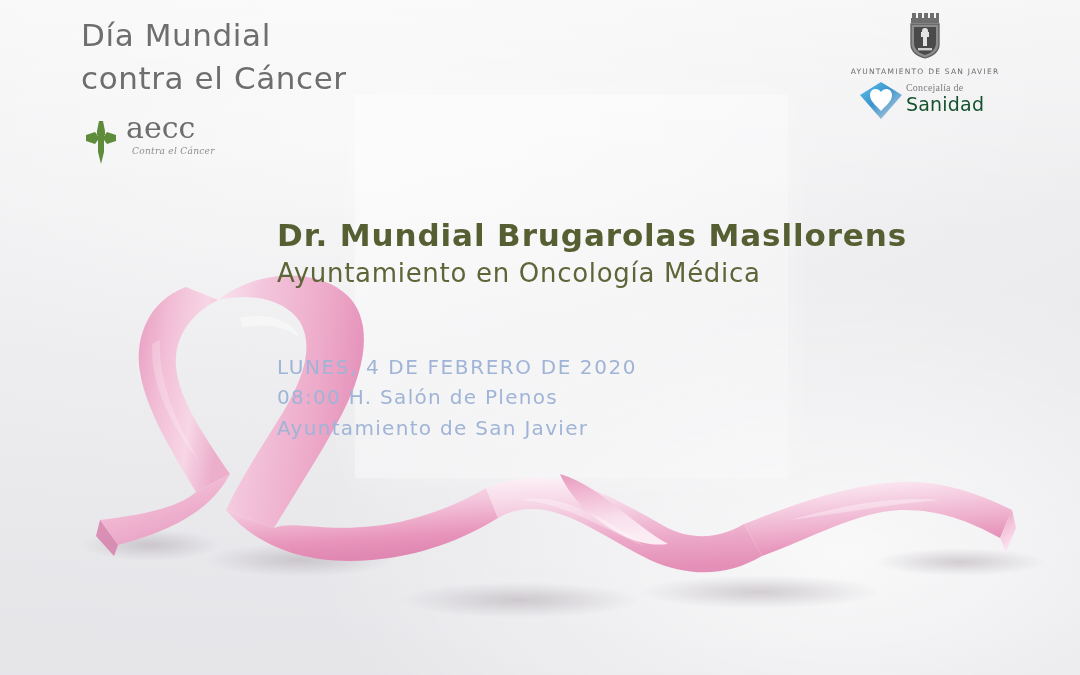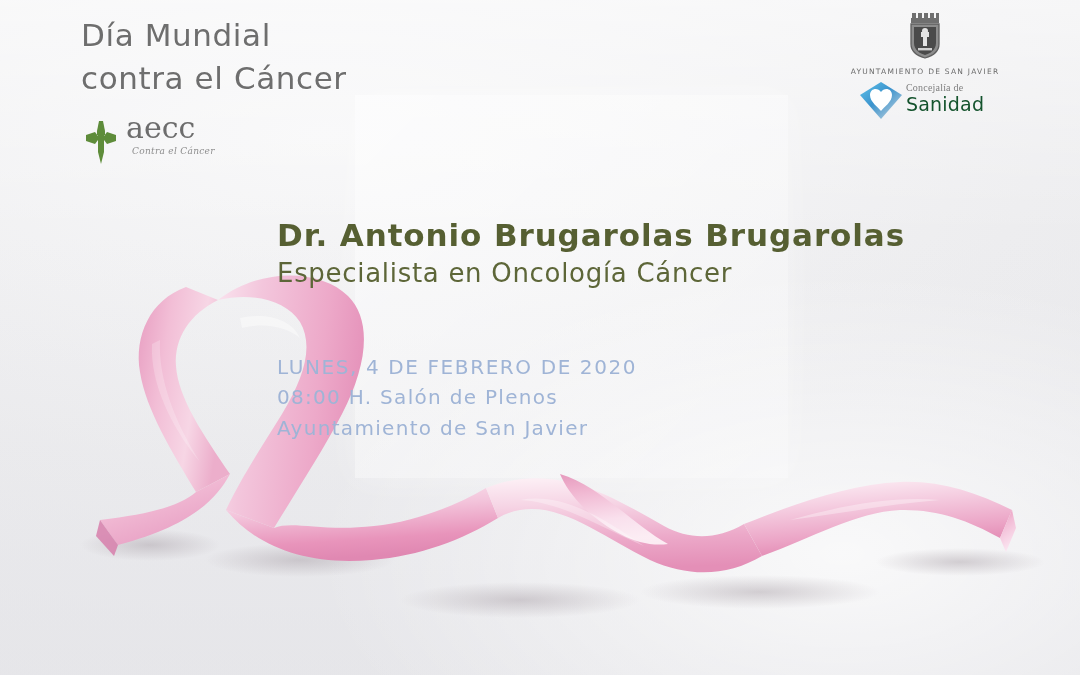--- a/index.html
+++ b/index.html
@@ -271,22 +271,22 @@
 
         <path d="M23 12 C20 7 12 8 12 15 C12 22 20 27 23 31
                  C26 27 34 22 34 15 C34 8 26 7 23 12 Z" fill="#ffffff"></path>
       </svg>
     </span>
     <span class="h-top">Concejalía de</span>
     <span class="h-main">Sanidad</span>
   </div>
 
   <div class="speaker">
-    <div class="name">Dr. Antonio Brugarolas Brugarolas</div>
-    <div class="role">Especialista en Oncología Cáncer</div>
+    <div class="name">Dr. Mundial Brugarolas Masllorens</div>
+    <div class="role">Ayuntamiento en Oncología Médica</div>
   </div>
 
   <div class="details">
     <div class="d1">LUNES, 4 DE FEBRERO DE 2020</div>
     <div class="d2">08:00 H. Salón de Plenos</div>
     <div class="d3">Ayuntamiento de San Javier</div>
   </div>
 
 </div>
 

